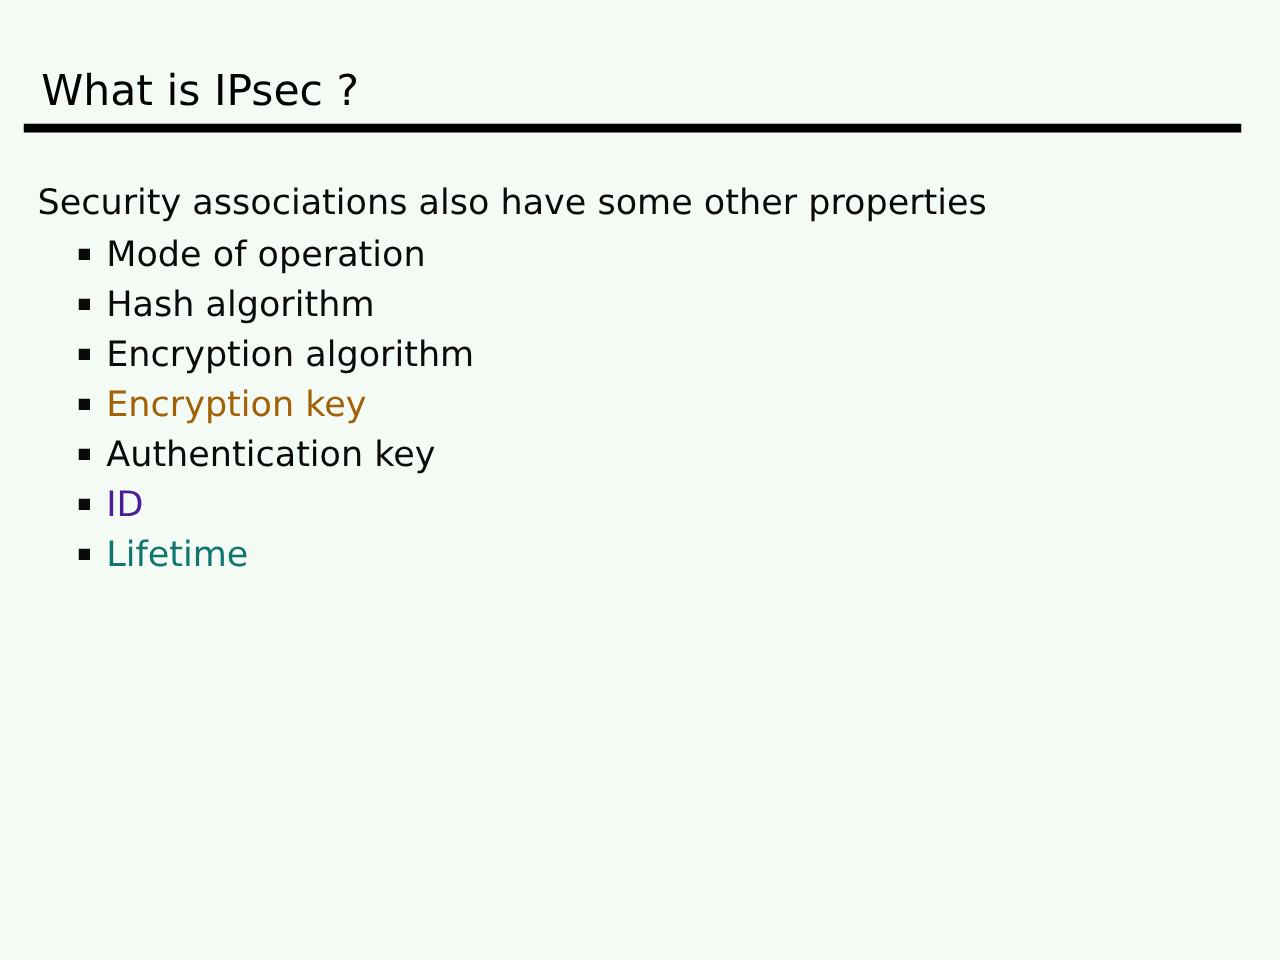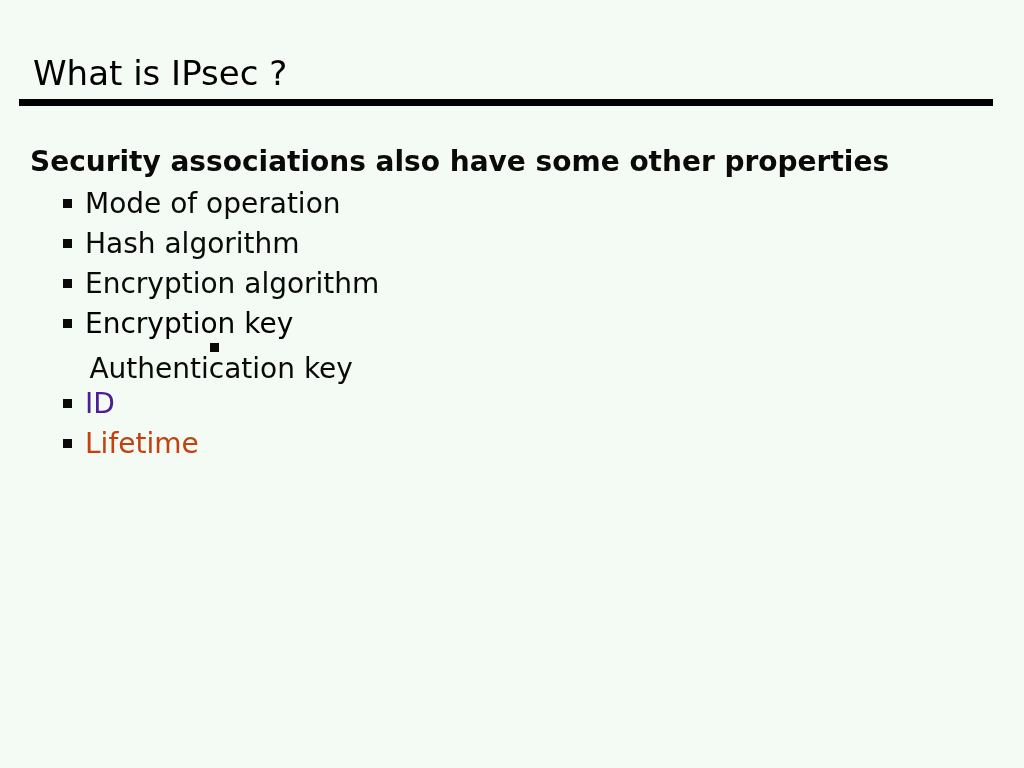--- a/index.html
+++ b/index.html
@@ -36,21 +36,20 @@
     height: 7px;
   }
   .lead-text {
     position: absolute;
     left: 30px;
     top: 146px;
     margin: 0;
     font-size: 28px;
     line-height: 32px;
     white-space: nowrap;
-    font-weight: bold;
   }
   .bullet-list {
     position: absolute;
     left: 63px;
     top: 183px;
     margin: 0;
     padding: 0;
     list-style: none;
   }
   .bullet-item {
@@ -85,31 +84,31 @@
       <span>Mode of operation</span>
     </li>
     <li class="bullet-item" style="color: rgb(10, 10, 10);">
       <span class="bullet-square" style="background: rgb(10, 10, 10);"></span>
       <span>Hash algorithm</span>
     </li>
     <li class="bullet-item" style="color: rgb(10, 10, 10);">
       <span class="bullet-square" style="background: rgb(10, 10, 10);"></span>
       <span>Encryption algorithm</span>
     </li>
-    <li class="bullet-item" style="color: #000000;">
+    <li class="bullet-item" style="color: #a16207;">
       <span class="bullet-square" style="background: rgb(10, 10, 10);"></span>
       <span>Encryption key</span>
     </li>
-    <li class="bullet-item" style="color: rgb(10, 10, 10); flex-direction: column;">
+    <li class="bullet-item" style="color: rgb(10, 10, 10);">
       <span class="bullet-square" style="background: rgb(10, 10, 10);"></span>
       <span>Authentication key</span>
     </li>
     <li class="bullet-item" style="color: #4c1d95;">
       <span class="bullet-square" style="background: rgb(10, 10, 10);"></span>
       <span>ID</span>
     </li>
-    <li class="bullet-item" style="color: #c2410c;">
+    <li class="bullet-item" style="color: #0f766e;">
       <span class="bullet-square" style="background: rgb(10, 10, 10);"></span>
       <span>Lifetime</span>
     </li>
   </ul>
 
 </div>
 
 </body></html>

